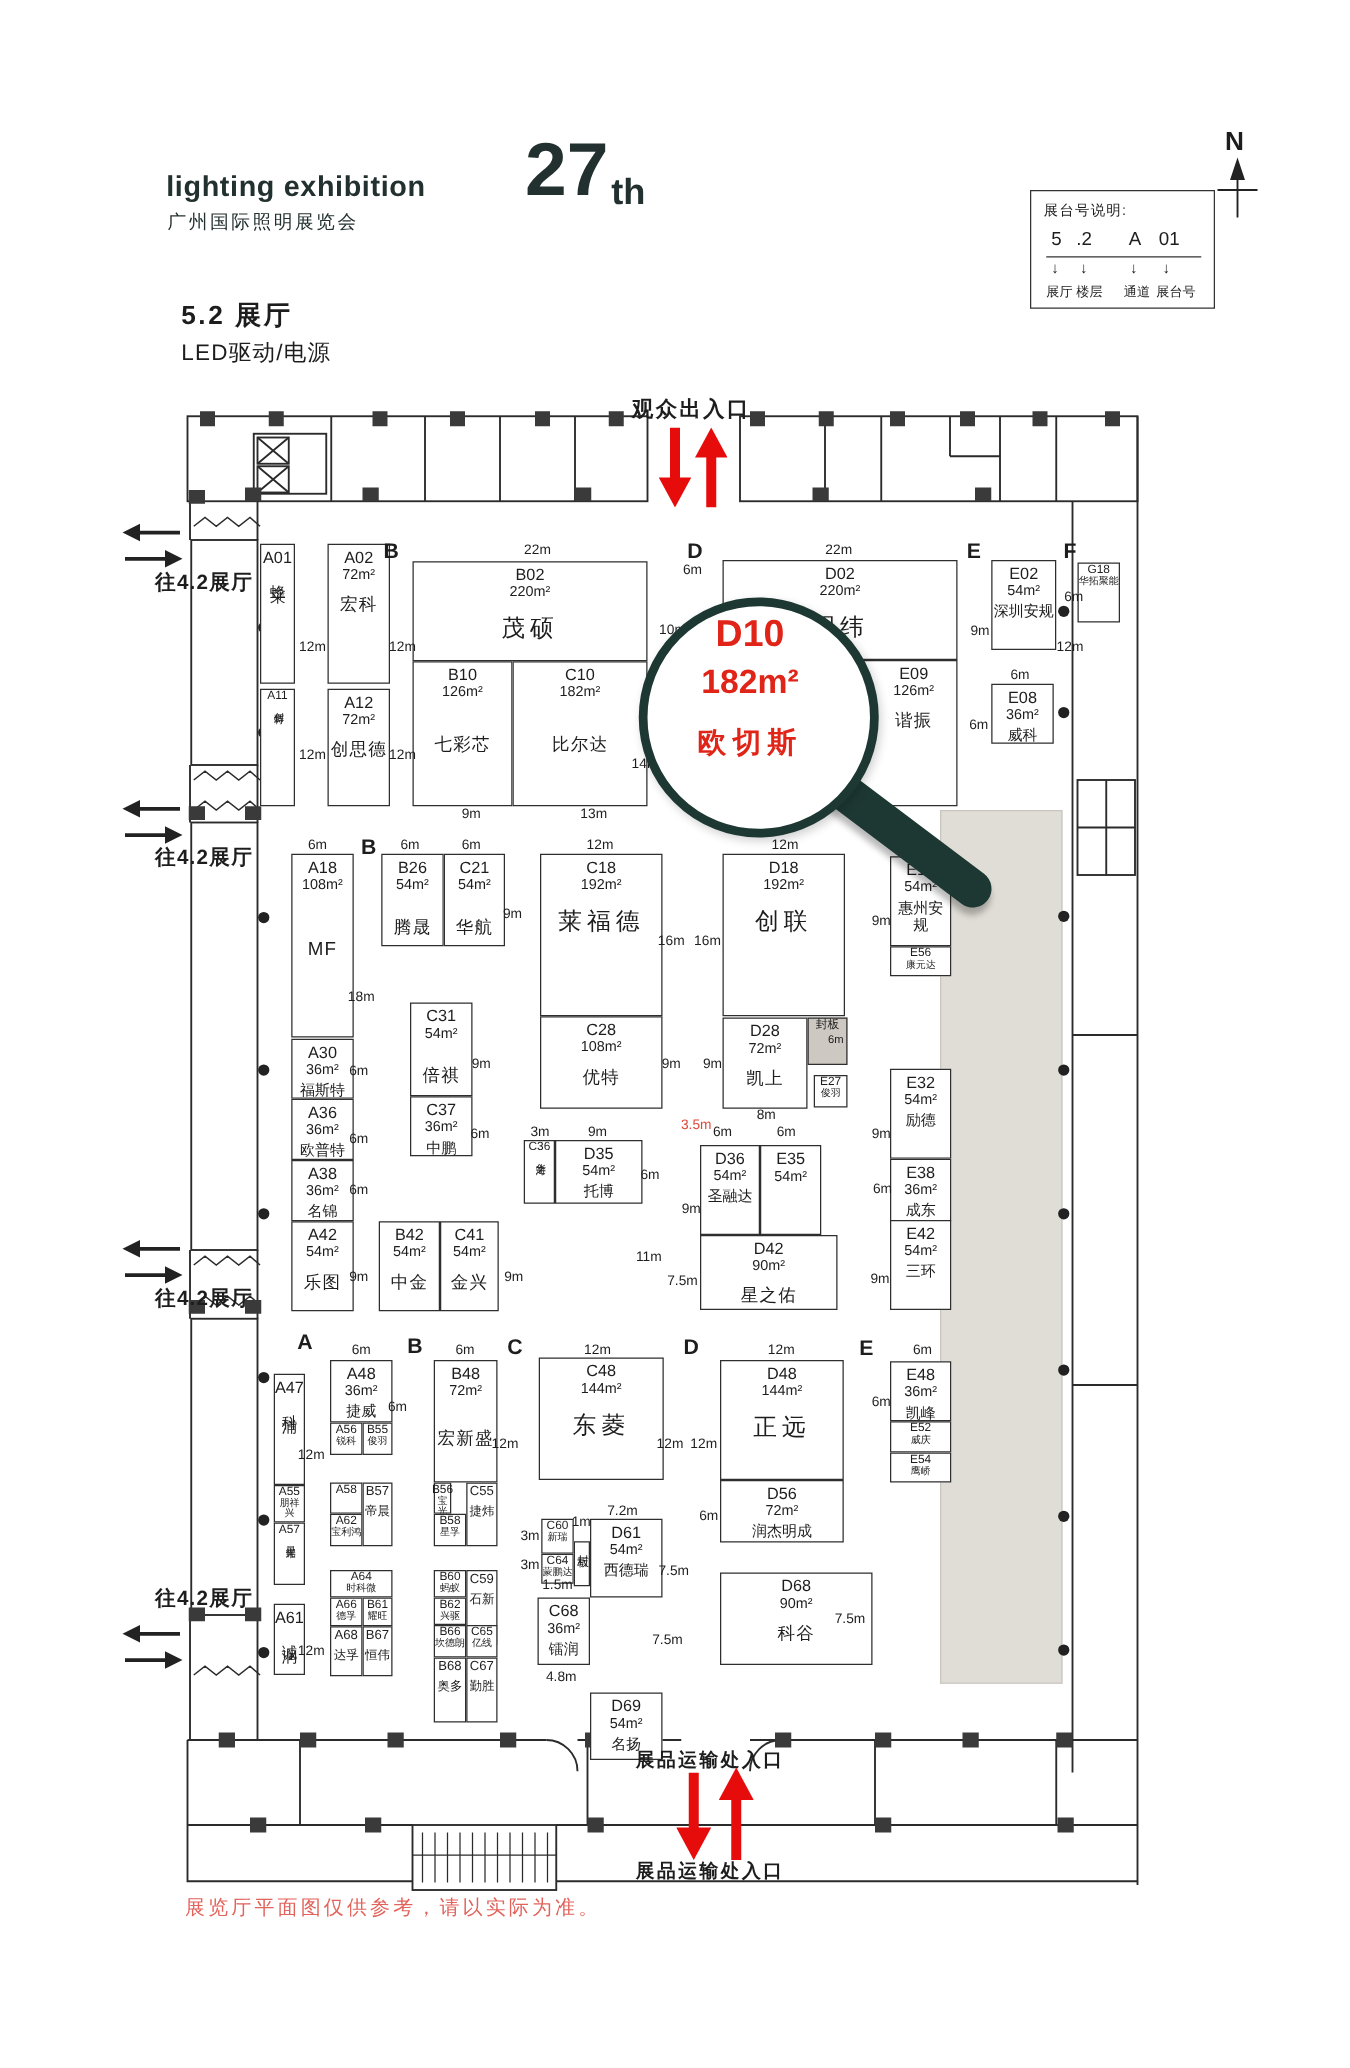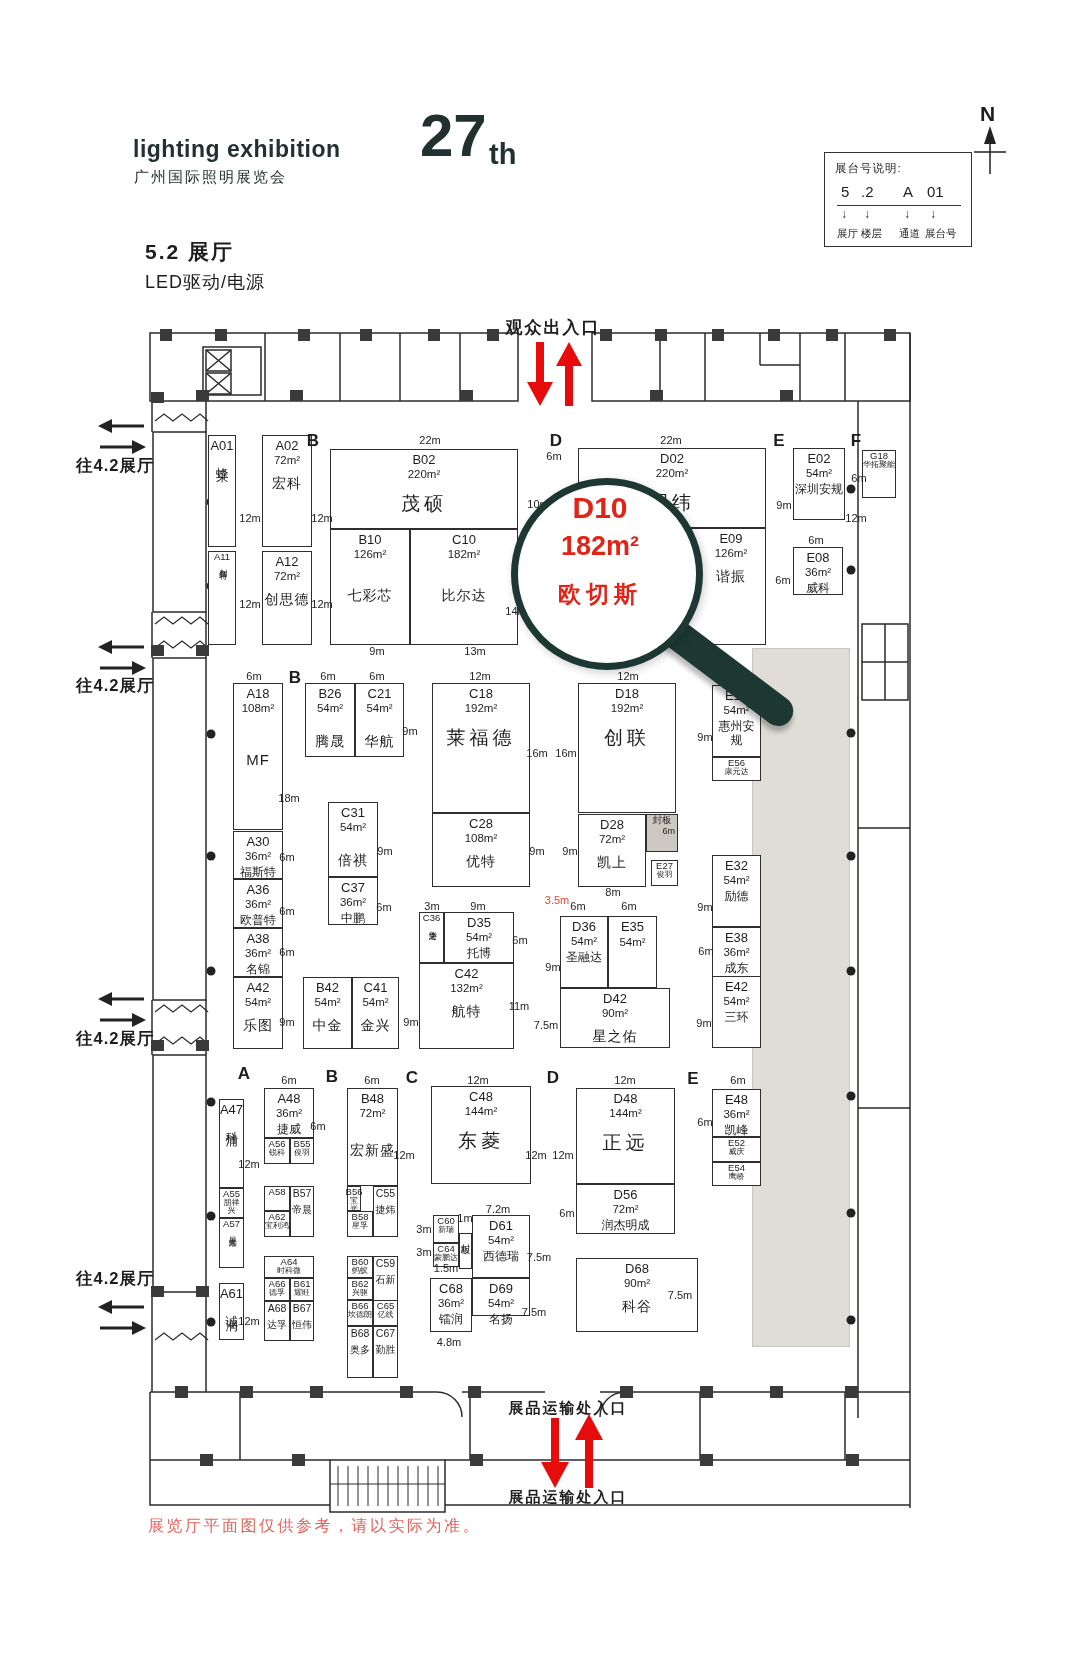--- a/index.html
+++ b/index.html
@@ -18,21 +18,21 @@
   .legend .lt{position:absolute;left:10px;top:8px;font-size:11.5px;letter-spacing:1px;}
   .legend .lc{position:absolute;top:30px;font-size:15px;}
   .legend .lline{position:absolute;left:12px;top:52px;width:124px;border-top:1.5px solid #333;}
   .legend .la{position:absolute;top:54px;font-size:12px;}
   .legend .ll{position:absolute;top:74px;font-size:10.5px;}
   .compassN{position:absolute;left:980px;top:102px;font-size:21px;font-weight:bold;}
   
   .dim{position:absolute;font-size:11px;transform:translate(-50%,-50%);white-space:nowrap;z-index:12;color:#1e1e1e;}
   .dim.red{color:#e0483a;}
   .letter{position:absolute;font-size:17px;font-weight:bold;transform:translate(-50%,-50%);z-index:12;}
-  .sidelabel{position:absolute;font-size:16.5px;font-weight:bold;letter-spacing:1px;z-index:12;}
+  .sidelabel{position:absolute;font-size:16.5px;font-weight:bold;letter-spacing:1px;z-index:12;margin-left:48px;}
   .entlabel{position:absolute;transform:translate(-50%,-50%);font-size:17px;font-weight:bold;letter-spacing:2px;z-index:14;white-space:nowrap;}
   .entlabel.small{font-size:15px;}
   .disclaimer{position:absolute;left:148px;top:1516px;font-size:16px;color:#e2635c;letter-spacing:2.5px;z-index:12;}
   
   .booth{position:absolute;border:1.6px solid #2e2e2e;background:#fff;display:flex;flex-direction:column;align-items:center;text-align:center;box-sizing:border-box;padding-top:3px;z-index:10;line-height:1.15;}
   .booth .bid{font-size:13px;}
   .booth .barea{font-size:11.5px;}
   .booth .bname{font-size:14px;margin-top:8px;letter-spacing:1px;}
   .booth.big .bname{margin-top:12px;font-size:19px;letter-spacing:4px;}
   .booth.mid .bname{font-size:12px;margin-top:3px;letter-spacing:0;}
@@ -409,25 +409,20 @@
     </div>
   <div class="booth vert utiny" style="left:419px;top:912px;width:25px;height:51px" data-booth="C36">
       <span class="bid">C36</span>
       <span class="bname">华之海</span>
     </div>
   <div class="booth mid" style="left:444px;top:912px;width:70px;height:51px" data-booth="D35">
       <span class="bid">D35</span>
       <span class="barea">54m²</span>
       <span class="bname">托博</span>
     </div>
-  <div class="booth" style="left:419px;top:963px;width:95px;height:86px" data-booth="C42">
-      <span class="bid">C42</span>
-      <span class="barea">132m²</span>
-      <span class="bname">航特</span>
-    </div>
   <div class="booth mid" style="left:560px;top:916px;width:48px;height:72px" data-booth="D36">
       <span class="bid">D36</span>
       <span class="barea">54m²</span>
       <span class="bname">圣融达</span>
     </div>
   <div class="booth mid" style="left:608px;top:916px;width:49px;height:72px" data-booth="E35">
       <span class="bid">E35</span>
       <span class="barea">54m²</span>
     </div>
   <div class="booth" style="left:560px;top:988px;width:110px;height:60px" data-booth="D42">
@@ -602,21 +597,21 @@
   <div class="booth mid" style="left:472px;top:1215px;width:58px;height:63px" data-booth="D61">
       <span class="bid">D61</span>
       <span class="barea">54m²</span>
       <span class="bname">西德瑞</span>
     </div>
   <div class="booth mid" style="left:430px;top:1278px;width:42px;height:54px" data-booth="C68">
       <span class="bid">C68</span>
       <span class="barea">36m²</span>
       <span class="bname">镭润</span>
     </div>
-  <div class="booth mid" style="left:472px;top:1278px;width:58px;height:38px" data-booth="D69">
+  <div class="booth mid" style="left:472px;top:1354px;width:58px;height:54px" data-booth="D69">
       <span class="bid">D69</span>
       <span class="barea">54m²</span>
       <span class="bname">名扬</span>
     </div>
   <div class="booth" style="left:576px;top:1258px;width:122px;height:74px" data-booth="D68">
       <span class="bid">D68</span>
       <span class="barea">90m²</span>
       <span class="bname">科谷</span>
     </div>
 

